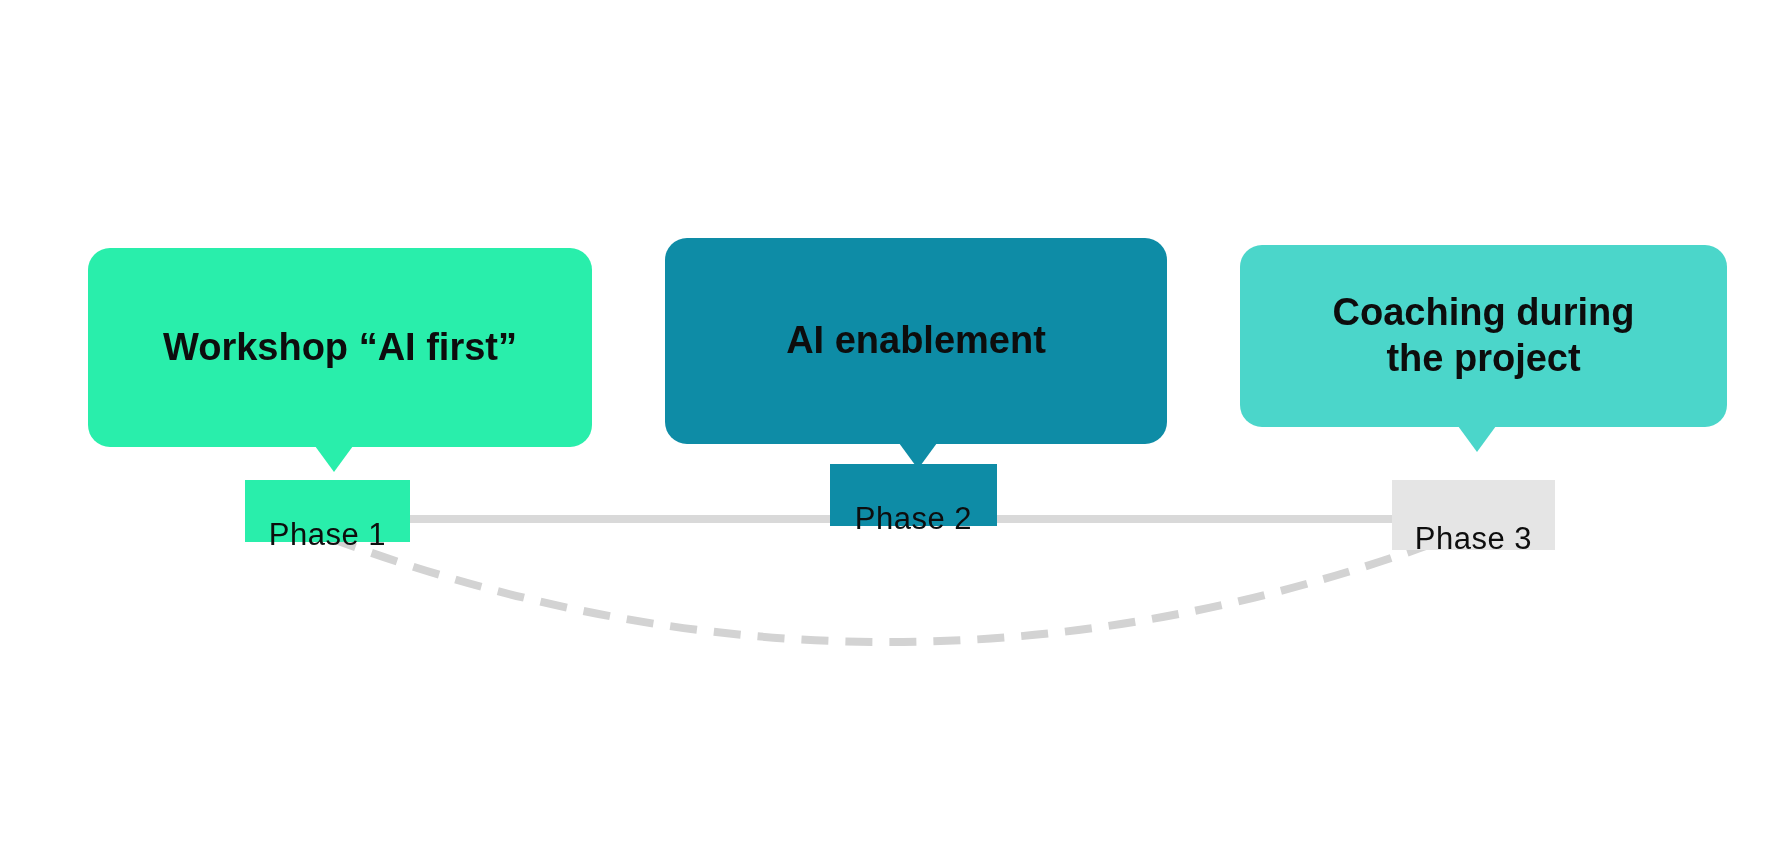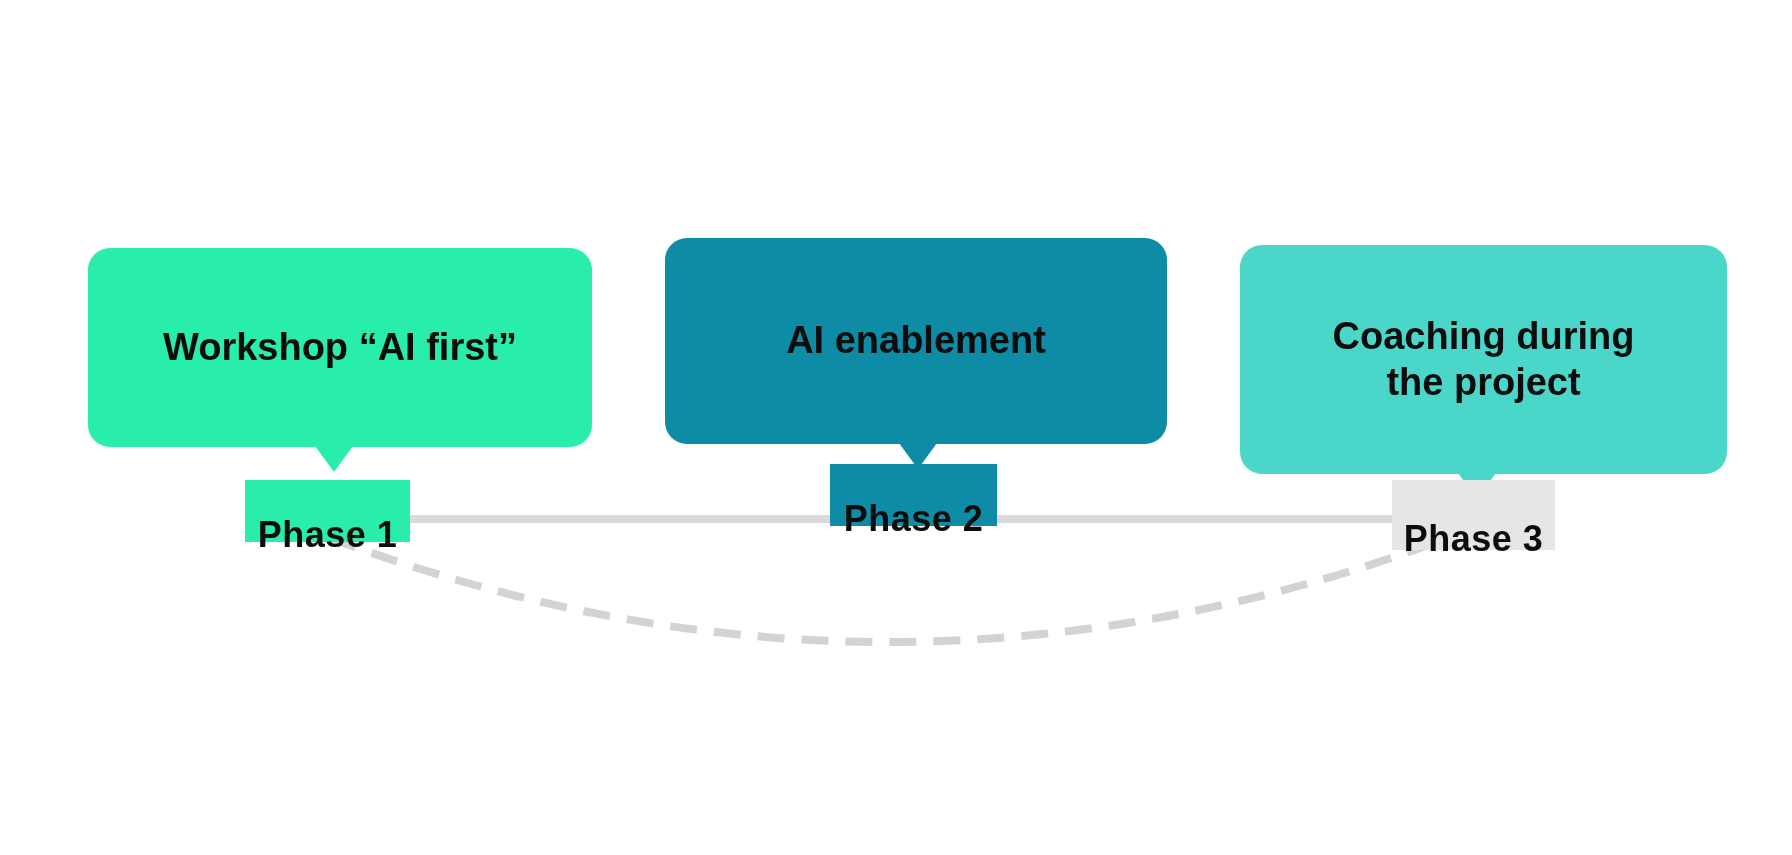--- a/index.html
+++ b/index.html
@@ -47,21 +47,21 @@
   .bubble h2 {
     margin: 0;
     font-size: 38px;
     line-height: 1.2;
     font-weight: 700;
     color: #0D0D0D;
     text-align: center;
   }
   .bubble-1 { left: 88px;  top: 248px; width: 504px; height: 199px; background: #29EEAB; }
   .bubble-2 { left: 665px; top: 238px; width: 502px; height: 206px; background: #0E8CA6; }
-  .bubble-3 { left: 1240px; top: 245px; width: 487px; height: 229px; background: #4BD6CA; }
+  .bubble-3 { left: 1240px; top: 245px; width: 487px; height: 182px; background: #4BD6CA; }
   .bubble-3 h2 { max-width: 340px; }
 
   .tail {
     position: absolute;
     bottom: -25px;
     width: 0;
     height: 0;
     border-left: 19px solid transparent;
     border-right: 19px solid transparent;
     border-top-width: 26px;
@@ -73,22 +73,22 @@
 
   
   .phase-box {
     position: absolute;
     display: flex;
     align-items: center;
     justify-content: center;
     z-index: 2;
   }
   .phase-box span {
-    font-size: 36px;
-    font-weight: 700;
+    font-size: 31px;
+    font-weight: 400;
     color: #0D0D0D;
     letter-spacing: 0.5px;
     margin-top: 48px;
   }
   .phase-box-1 { left: 245px;  top: 480px; width: 165px; height: 62px; background: #29EEAB; }
   .phase-box-2 { left: 830px;  top: 464px; width: 167px; height: 62px; background: #0E8CA6; }
   .phase-box-3 { left: 1392px; top: 480px; width: 163px; height: 70px; background: #e5e5e5; }
 </style>
 </head>
 <body>

